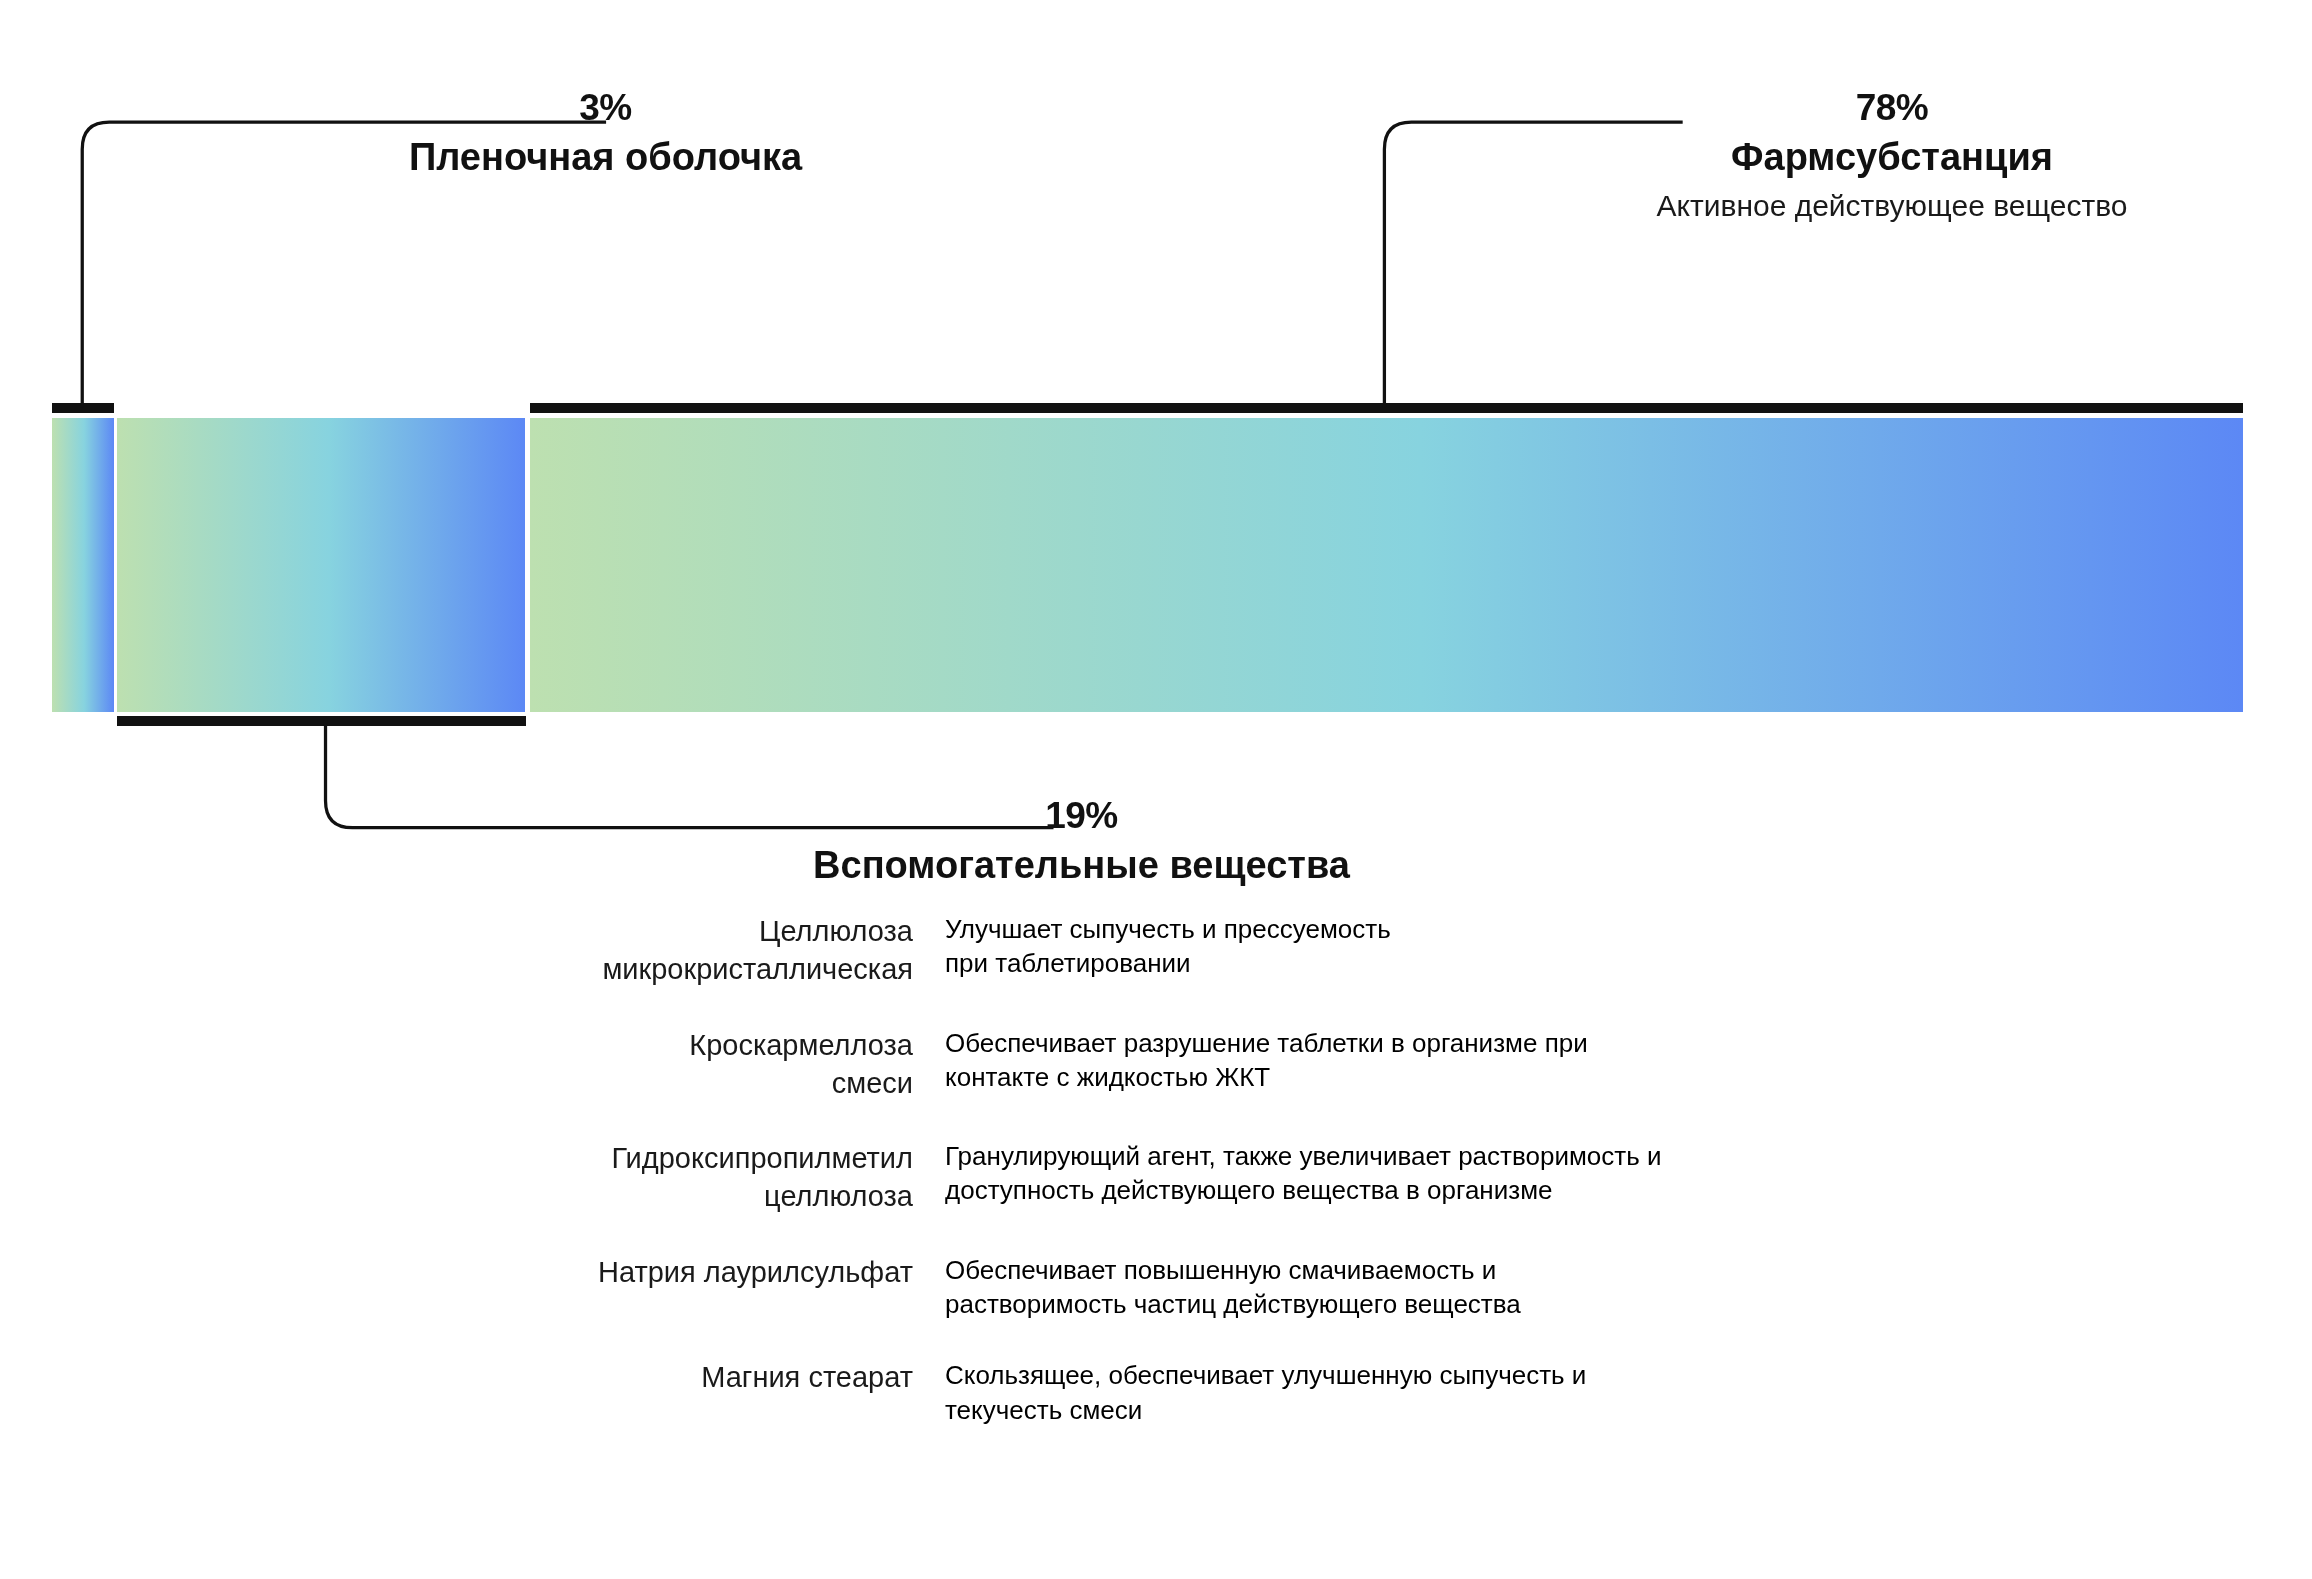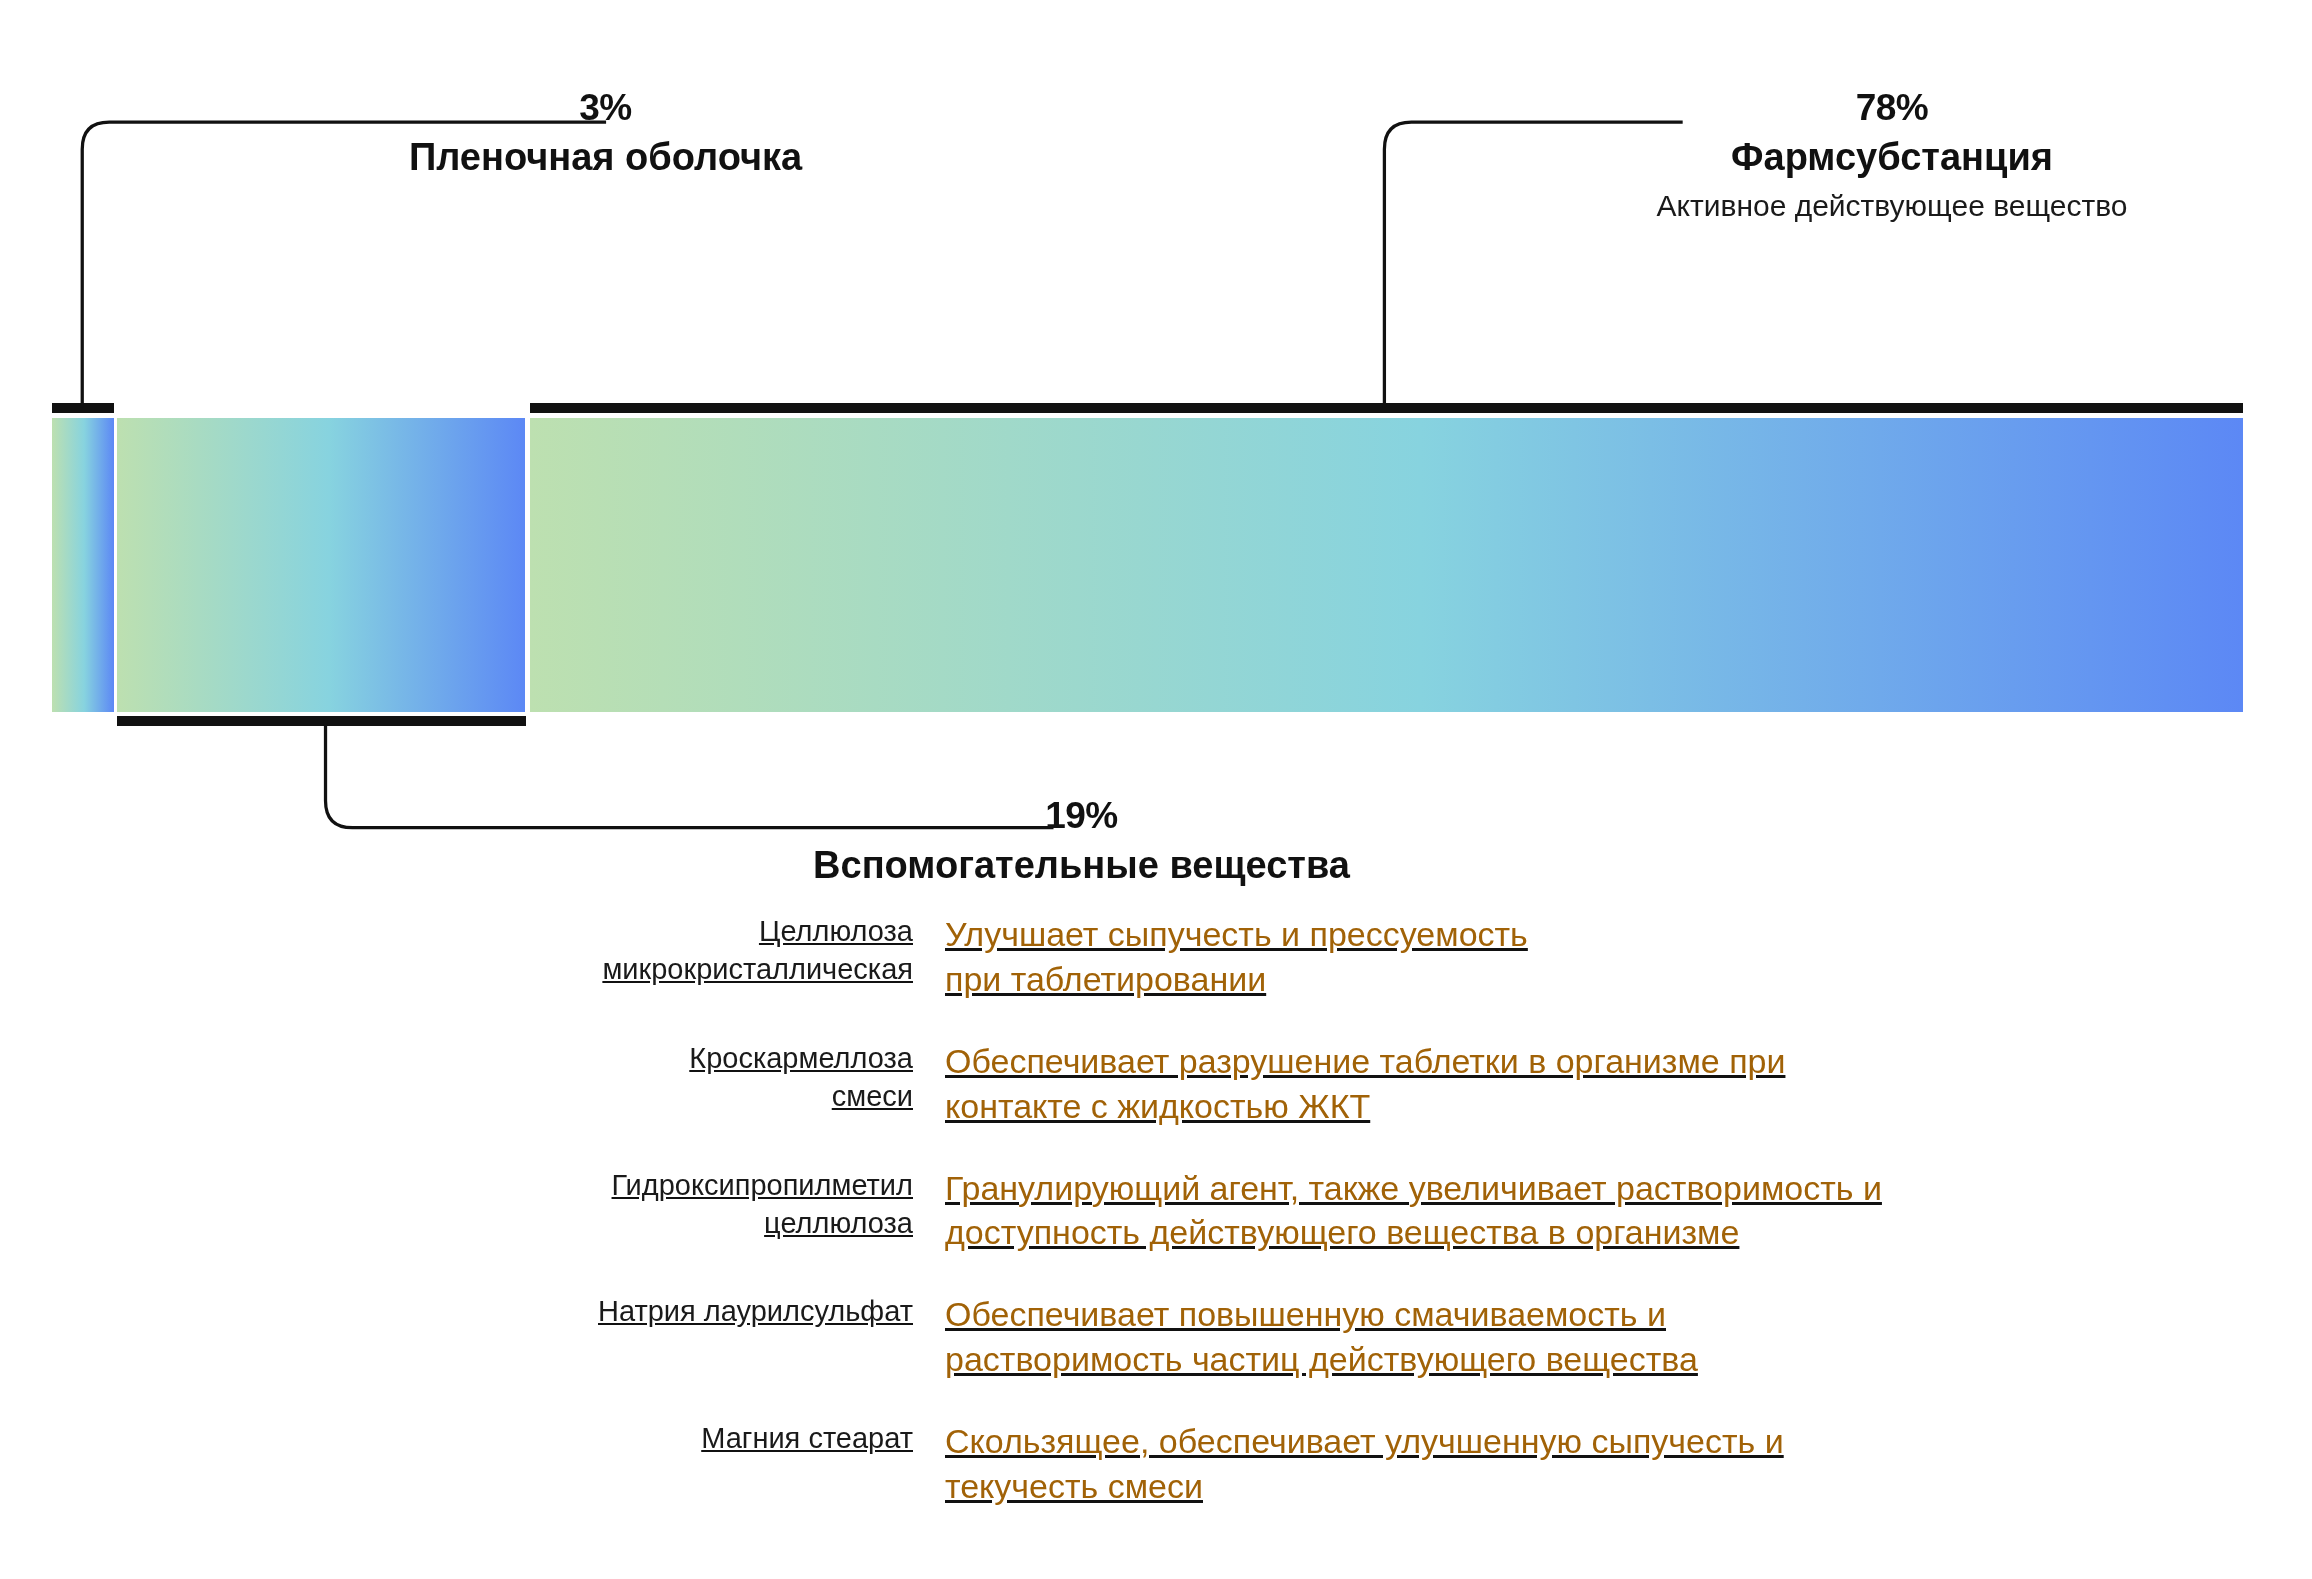--- a/index.html
+++ b/index.html
@@ -116,41 +116,40 @@
   #excipients-table {
     position: absolute;
     left: 503px;
     top: 912px;
     width: 1585px;
   }
   .exc-row {
     display: flex;
     align-items: flex-start;
     margin-bottom: 37px;
-    text-decoration: underline;
   }
   .exc-row:last-child {
     margin-bottom: 0;
     justify-content: space-between;
   }
   .exc-name {
     width: 410px;
     flex: 0 0 410px;
     text-align: right;
     font-size: 29px;
     line-height: 1.32;
     padding-right: 32px;
     color: #1a1a1a;
     white-space: pre-line;
   }
   .exc-desc {
     flex: 1 1 auto;
-    font-size: 34px;
+    font-size: 26px;
     line-height: 1.32;
-    color: #a16207;
+    color: #000000;
     white-space: pre-line;
   }
 </style>
 </head>
 <body>
 
 <div id="root">
 
   <div class="bar-seg" id="seg-coating" style="background:linear-gradient(90deg,#BDE0B0 0%,#87D3DF 52%,#5C88F5 100%);"></div>
 

